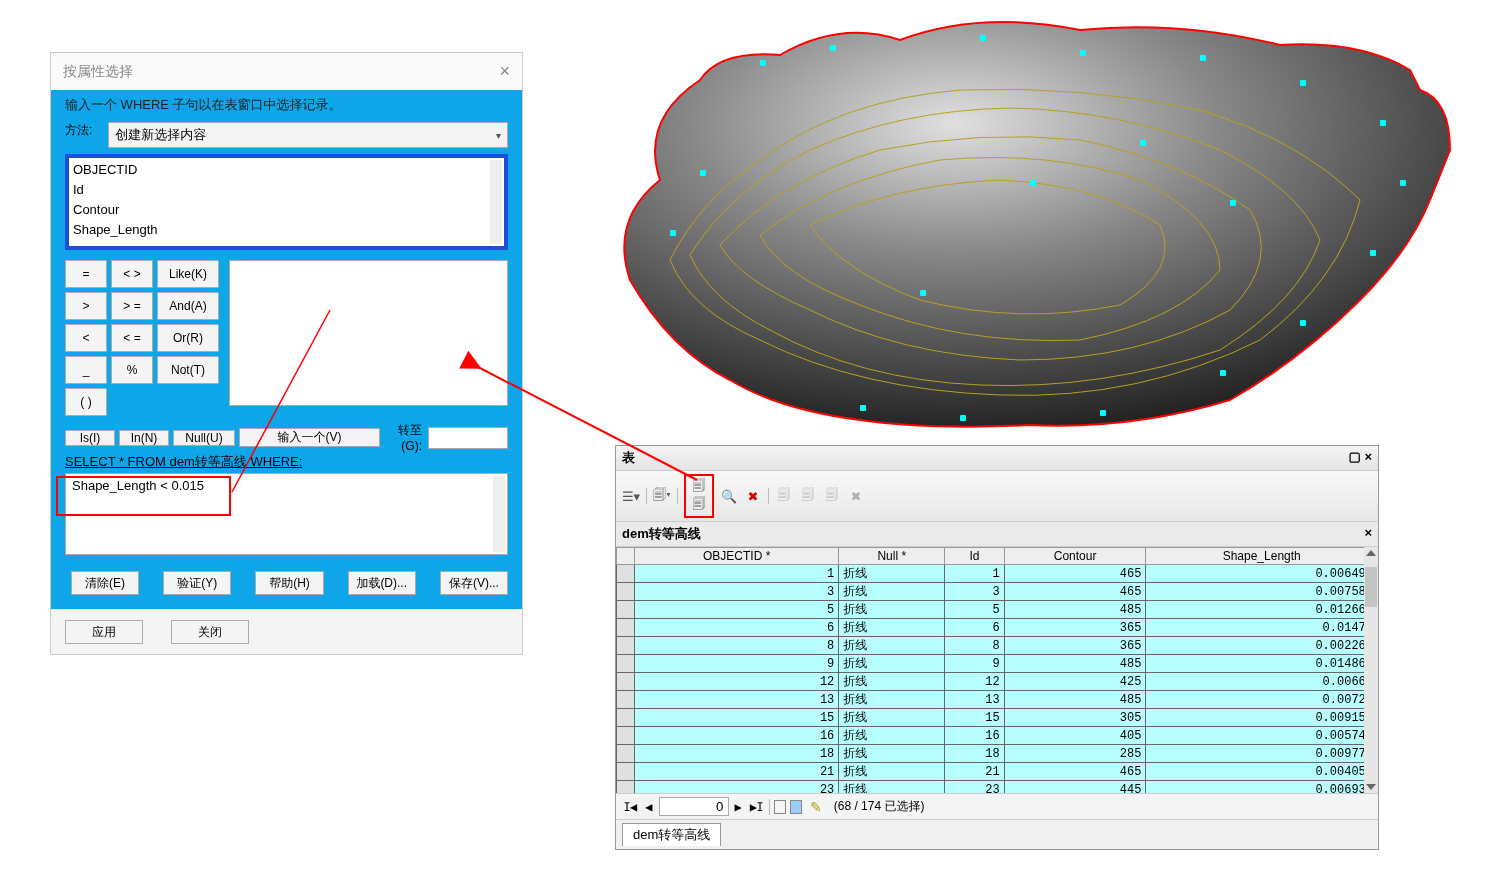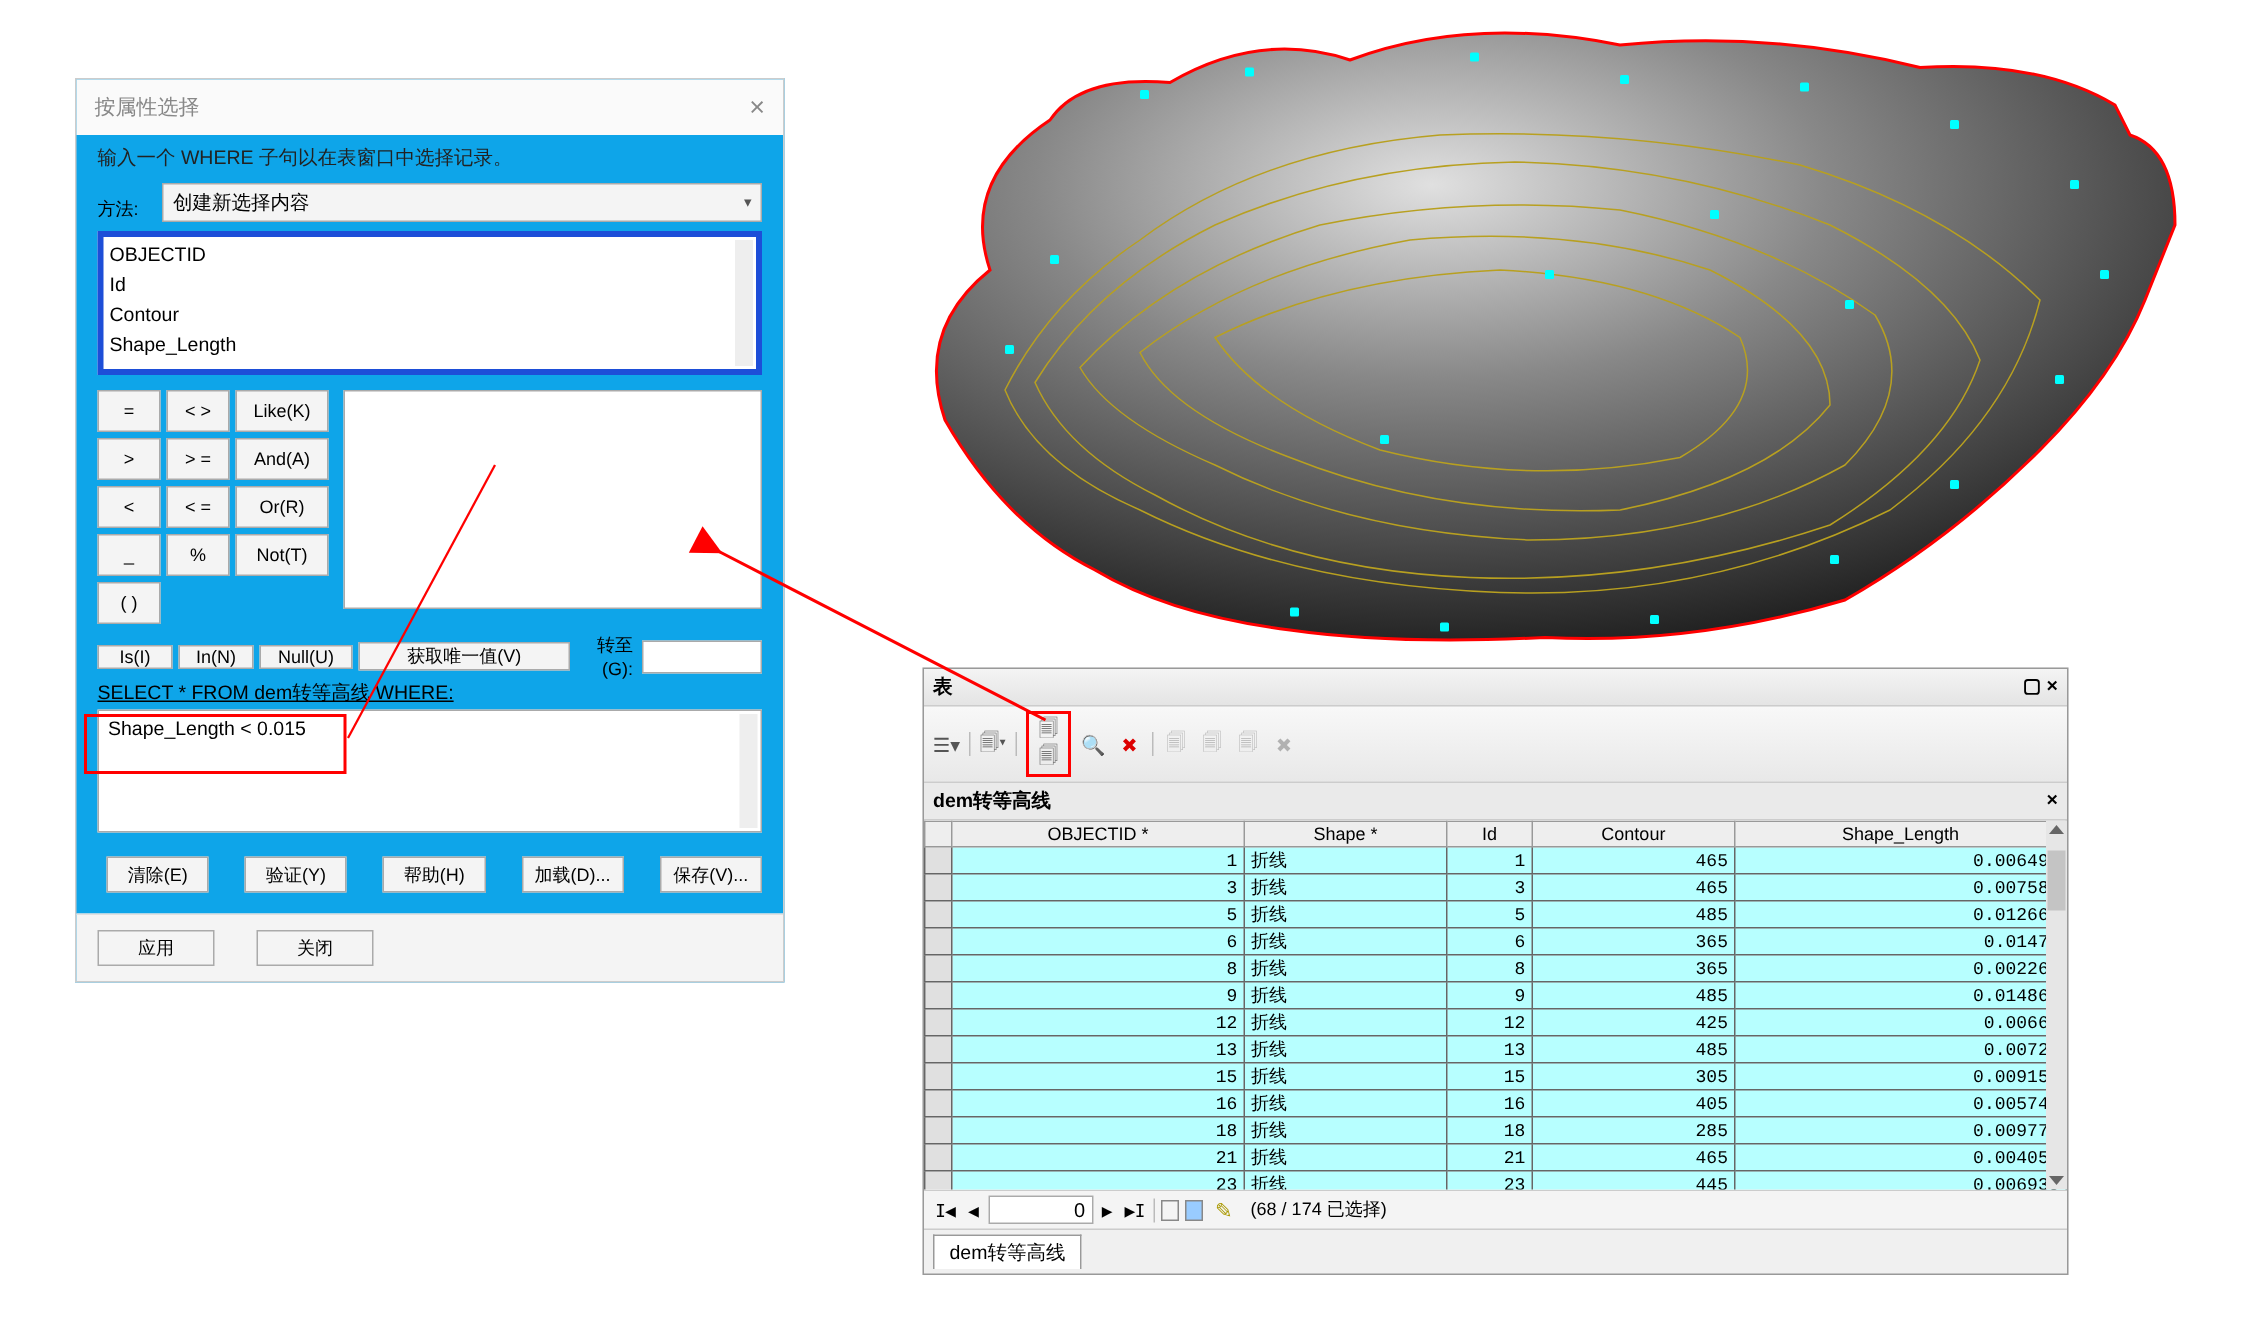--- a/index.html
+++ b/index.html
@@ -4,21 +4,21 @@
 <style>
 * { box-sizing: border-box; margin: 0; padding: 0; }
 body { font-family: "Microsoft YaHei", Arial, sans-serif; font-size: 12px; background: #fff; position: relative; width: 1498px; height: 892px; }
 
 
 .dialog { position: absolute; left: 50px; top: 52px; width: 473px; border: 1px solid #ccc; background: #0ea5e9; }
 .dialog-titlebar { display: flex; justify-content: space-between; align-items: center; padding: 8px 12px; background: #fafafa; color: #888; font-size: 14px; }
 .dialog-close { font-size: 18px; color: #888; cursor: pointer; }
 .dialog-body { padding: 6px 14px 14px 14px; }
 .prompt { font-size: 13px; margin-bottom: 8px; color: #222; }
-.method-row { display: flex; align-items: flex-end; gap: 16px; margin-bottom: 6px; }
+.method-row { display: flex; align-items: flex-start; gap: 16px; margin-bottom: 6px; }
 .method-select { flex: 1; border: 1px solid #aaa; background: #f4f4f4; padding: 3px 6px; font-size: 13px; display: flex; justify-content: space-between; align-items: center; }
 .chev { font-size: 10px; color: #555; }
 .field-list { height: 96px; border: 4px solid #1d4ed8; background: #fff; padding: 2px 4px; overflow-y: auto; font-size: 13px; line-height: 20px; margin-bottom: 10px; position: relative; }
 .field-list::after { content: ""; position: absolute; right: 2px; top: 2px; bottom: 2px; width: 12px; background: #eee; }
 .op-area { display: flex; gap: 10px; margin-bottom: 6px; }
 .op-grid { display: grid; grid-template-columns: 42px 42px 62px; grid-template-rows: repeat(5, 28px); gap: 4px; }
 .btn { border: 1px solid #aaa; background: #f4f4f4; font-size: 12px; display: flex; align-items: center; justify-content: center; cursor: pointer; }
 .values-box { flex: 1; border: 1px solid #aaa; background: #fff; height: 146px; }
 .btn-row5 { display: grid; grid-template-columns: 50px 50px 62px 1fr 40px 80px; gap: 4px; align-items: center; margin-bottom: 0; }
 .btn-row5 .lbl { text-align: right; padding-right: 2px; }
@@ -107,21 +107,21 @@
         <div class="btn">%</div>
         <div class="btn" style="grid-column:1">( )</div>
         <div class="btn" style="grid-column:3;grid-row:4">Not(T)</div>
       </div>
       <div class="values-box"></div>
     </div>
     <div class="btn-row5">
       <div class="btn">Is(I)</div>
       <div class="btn">In(N)</div>
       <div class="btn">Null(U)</div>
-      <div class="btn">获取唯一值(V)</div>
+      <div class="btn">输入一个(V)</div>
       <span class="lbl">转至(G):</span>
       <input style="">
     </div>
     <div class="sql-label">SELECT * FROM dem转等高线 WHERE:</div>
     <div class="sql-box"><span>Shape_Length &lt; 0.015</span></div>
     <div class="bottom-btns">
       <div class="btn">清除(E)</div>
       <div class="btn">验证(Y)</div>
       <div class="btn">帮助(H)</div>
       <div class="btn">加载(D)...</div>
@@ -201,21 +201,21 @@
   <div class="layer-name">
     <span>dem转等高线</span>
     <span>×</span>
   </div>
   <div class="grid-wrap">
     <table class="data">
       <thead>
           <tr id="hdr-row">
             <th></th>
             <th>OBJECTID *</th>
-            <th>Shape *</th>
+            <th>Null *</th>
             <th>Id</th>
             <th>Contour</th>
             <th>Shape_Length</th>
           </tr>
         </thead>
       <tbody id="tbody">
           <tr>
             <td class="rowhdr"></td>
             <td class="num">1</td>
             <td>折线</td>

